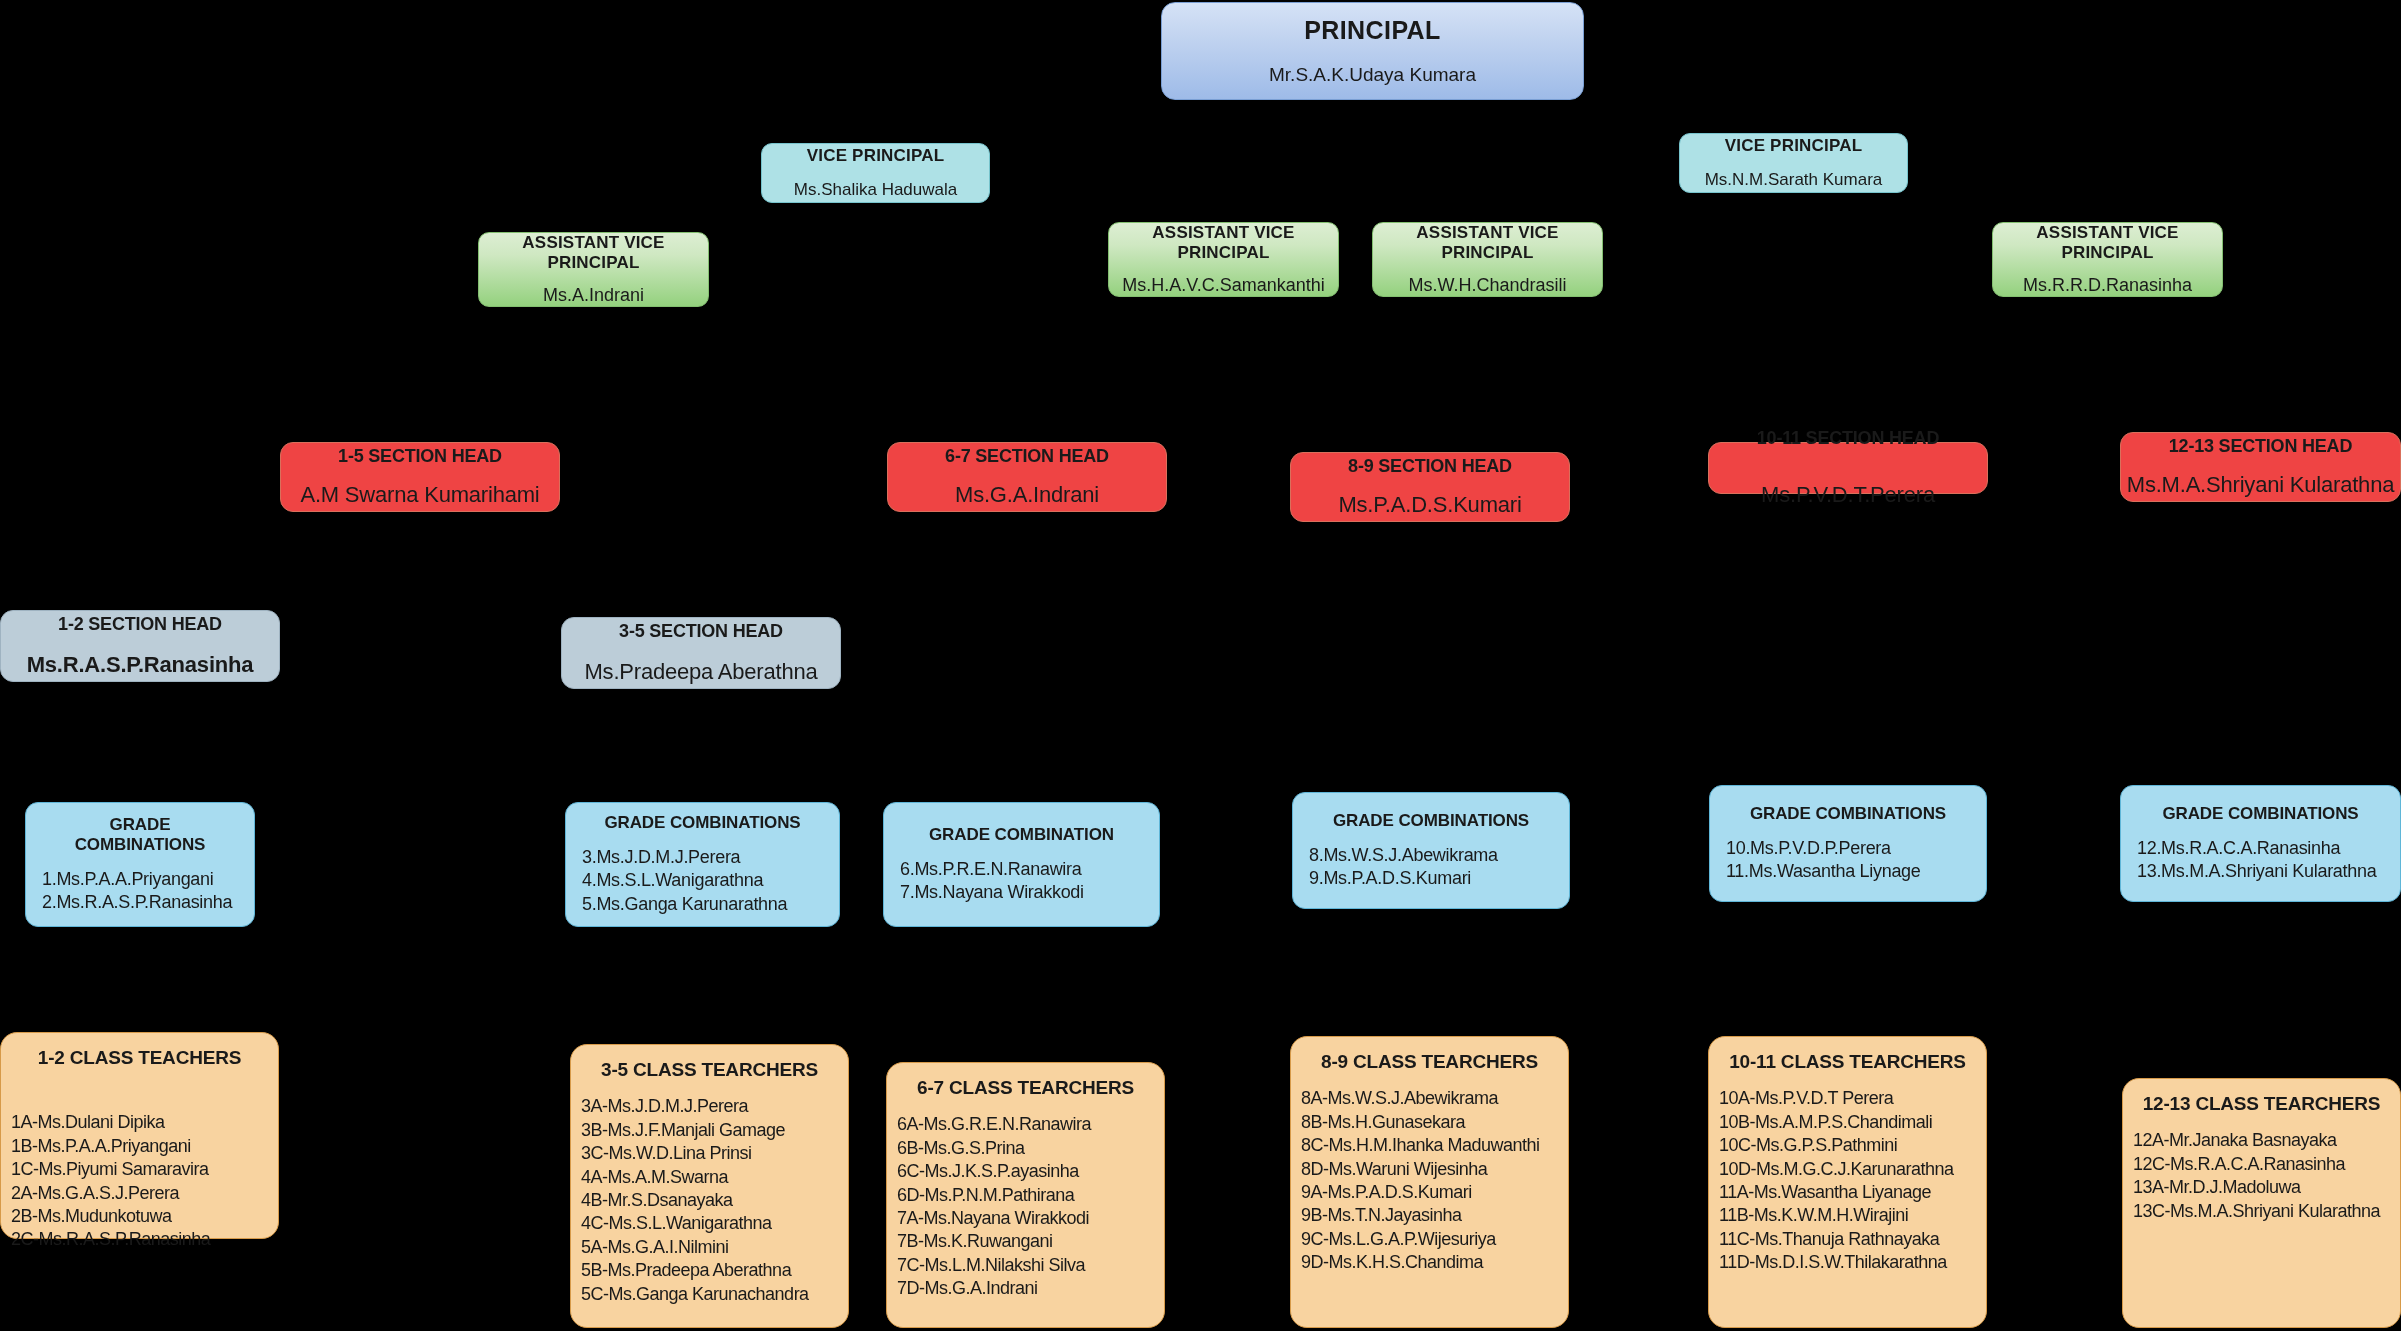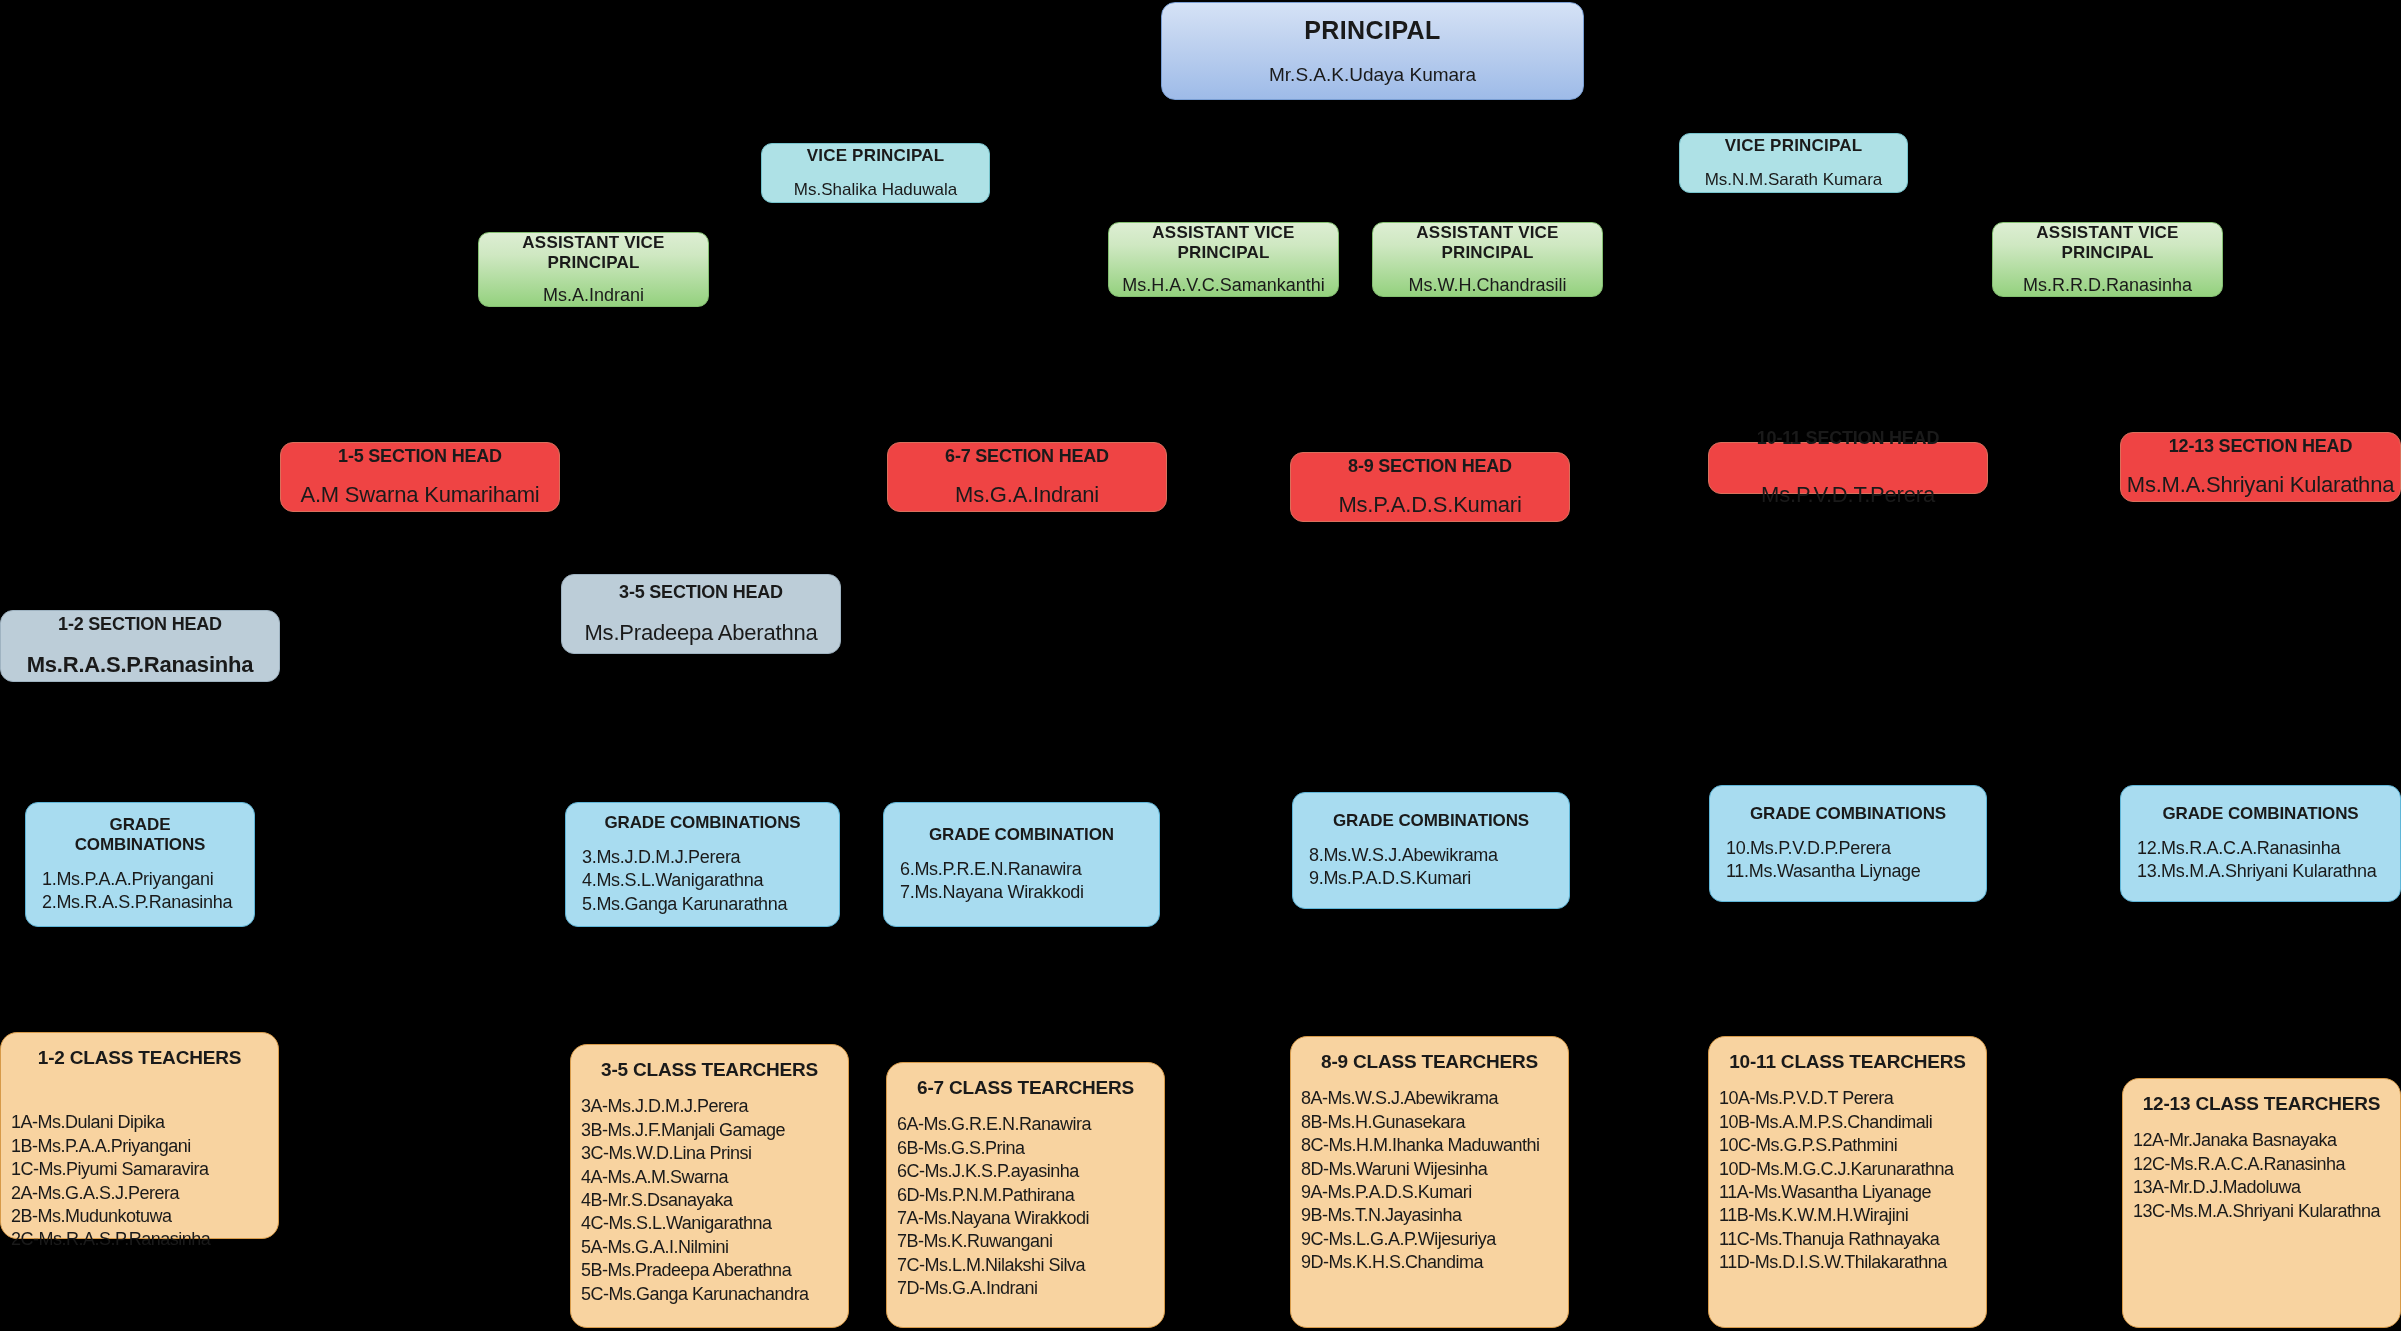--- a/index.html
+++ b/index.html
@@ -193,21 +193,21 @@
   <div class="node sh" style="left:2120px; top:432px; width:281px; height:70px;">
     <div class="title">12-13 SECTION HEAD</div>
     <div class="sub">Ms.M.A.Shriyani Kularathna</div>
   </div>
 
   <div class="node shg bold-sub" style="left:0px; top:610px; width:280px; height:72px;">
     <div class="title">1-2 SECTION HEAD</div>
     <div class="sub">Ms.R.A.S.P.Ranasinha</div>
   </div>
 
-  <div class="node shg" style="left:561px; top:574px; width:280px; height:80px;">
+  <div class="node shg" style="left:561px; top:617px; width:280px; height:72px;">
     <div class="title">3-5 SECTION HEAD</div>
     <div class="sub">Ms.Pradeepa Aberathna</div>
   </div>
 
   <div class="node gc" style="left:25px; top:802px; width:230px; height:125px;">
     <div class="title">GRADE COMBINATIONS</div>
     <div class="lines" style="white-space:pre-line;">1.Ms.P.A.A.Priyangani
 2.Ms.R.A.S.P.Ranasinha</div>
   </div>
 

